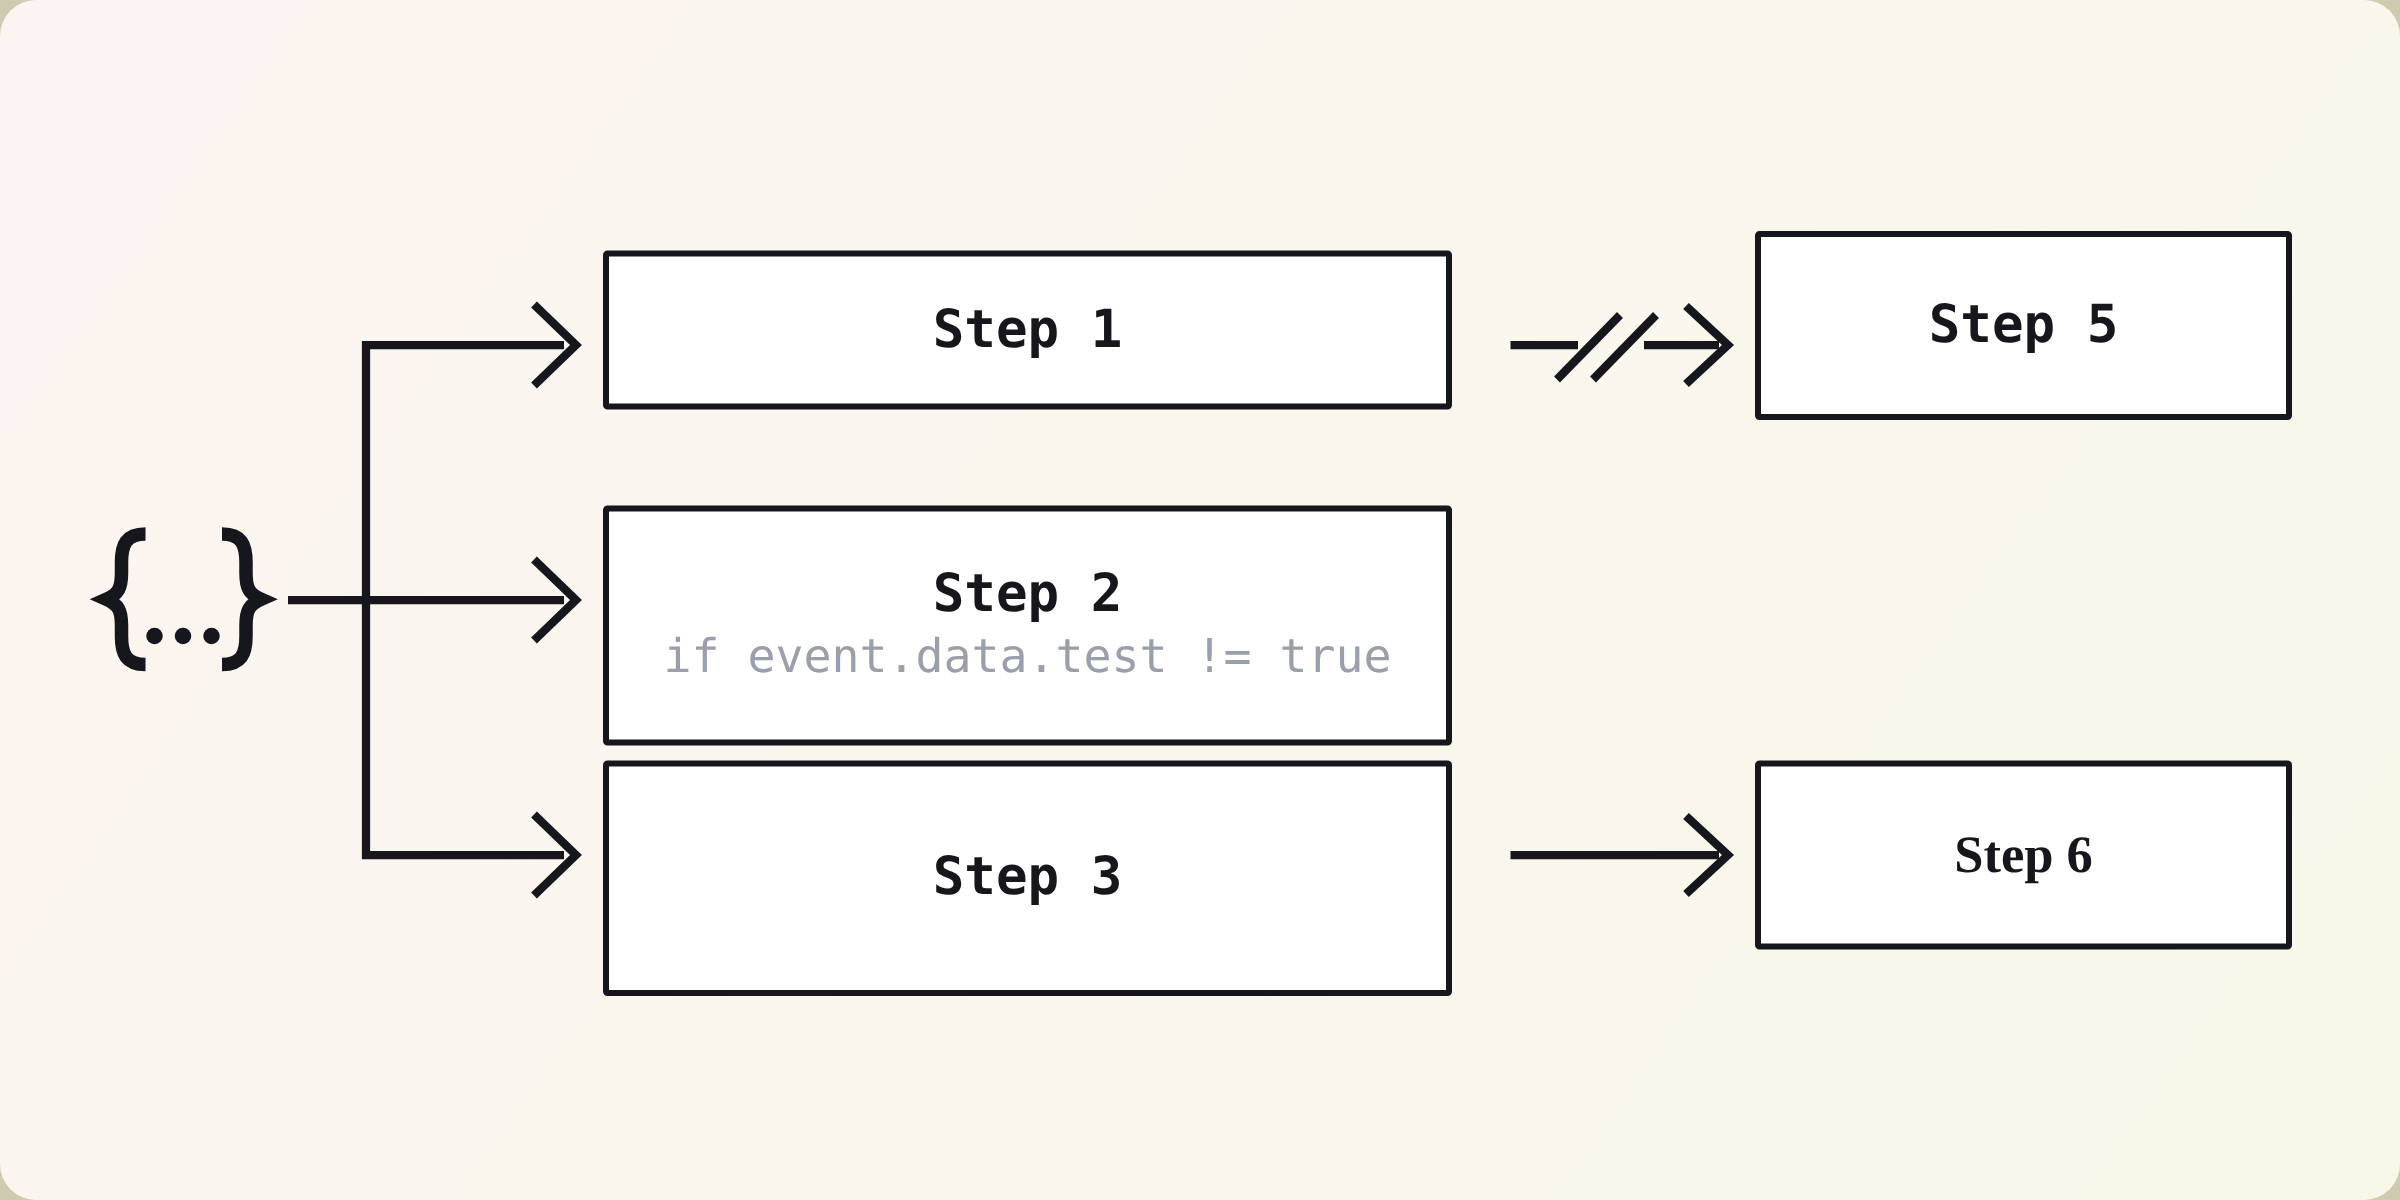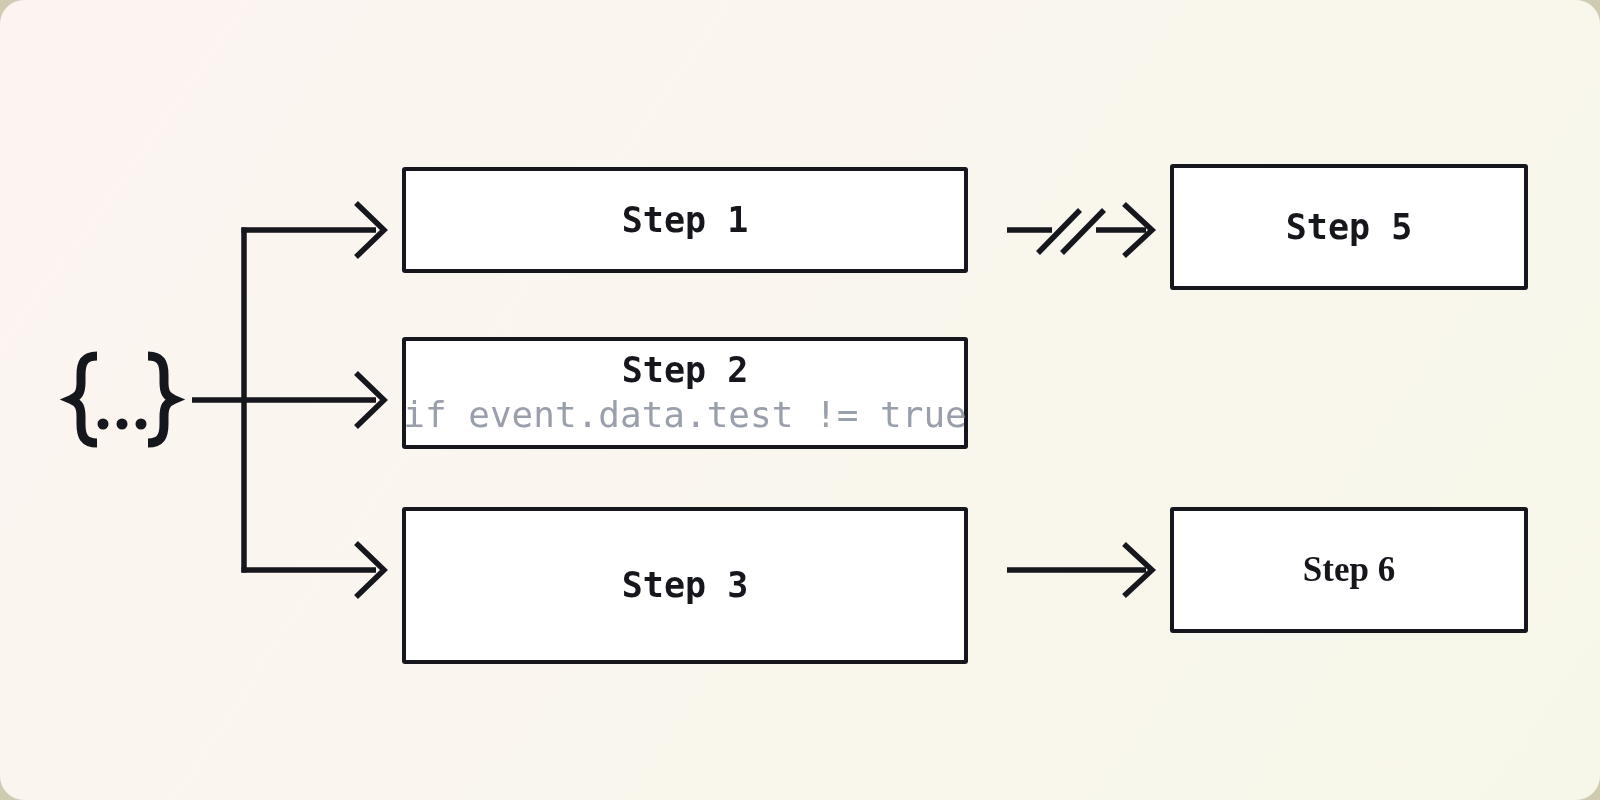--- a/index.html
+++ b/index.html
@@ -39,30 +39,30 @@
   }
   .node .label {
     color: #16161d;
     font-size: 35px;
     font-weight: bold;
     line-height: 1.1;
     white-space: nowrap;
   }
   .node .condition {
     color: #9aa0ab;
-    font-size: 36px;
+    font-size: 31px;
     font-weight: normal;
     line-height: 1.15;
     margin-top: 5px;
     white-space: nowrap;
   }
   .node-step-1 { left: 402px; top: 167px; width: 566px; height: 106px; }
-  .node-step-2 { left: 402px; top: 337px; width: 566px; height: 112px; }
+  .node-step-2 { left: 402px; top: 337px; width: 566px; height: 160px; }
   .node-step-3 { left: 402px; top: 507px; width: 566px; height: 157px; }
-  .node-step-5 { left: 1170px; top: 164px; width: 358px; height: 126px; }
+  .node-step-5 { left: 1170px; top: 154px; width: 358px; height: 126px; }
   .node-step-6 { left: 1170px; top: 507px; width: 358px; height: 126px; font-family: Liberation Serif, serif; }
 
   .stroke {
     fill: none;
     stroke: #16161d;
     stroke-width: 5.5;
     stroke-linecap: butt;
     stroke-linejoin: miter;
   }
   .brace {

